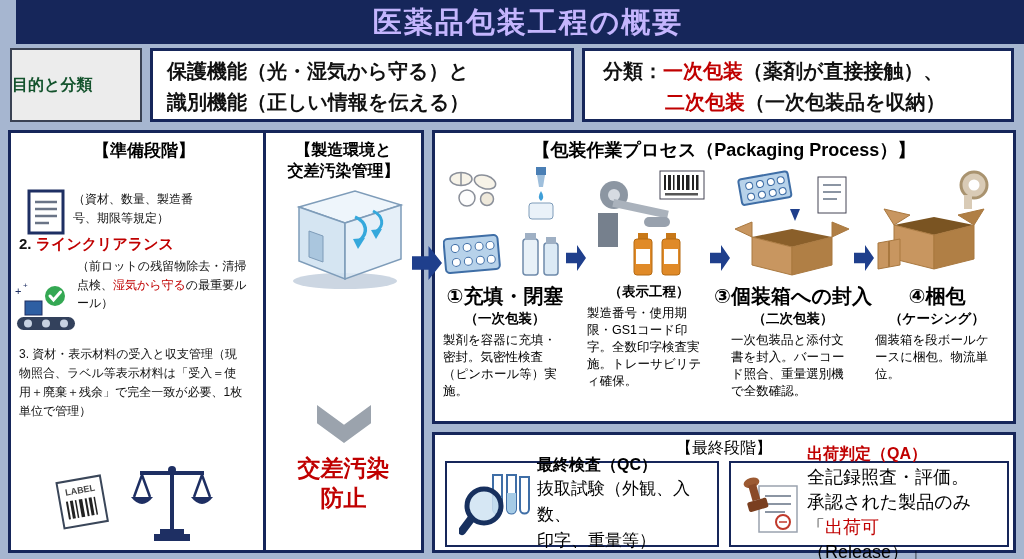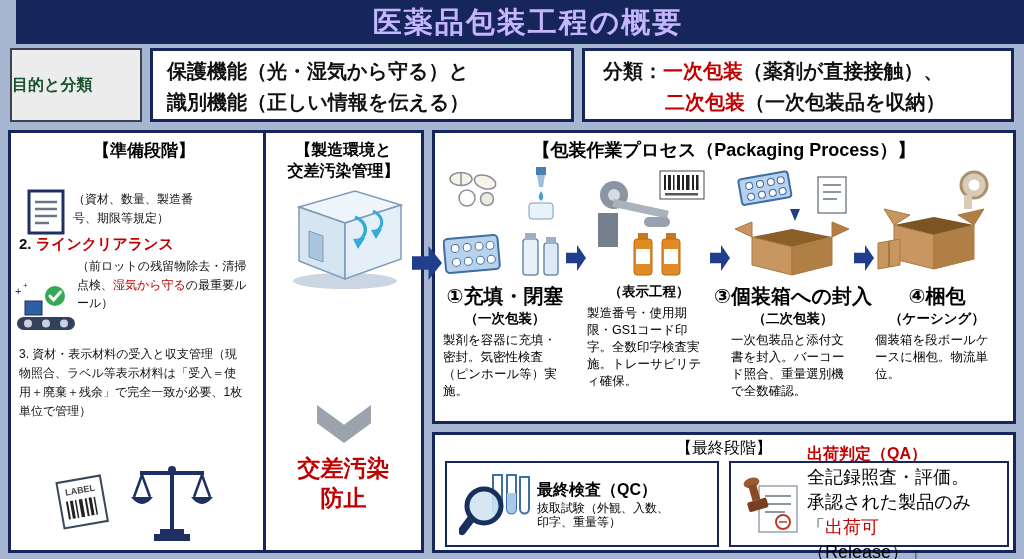--- a/index.html
+++ b/index.html
@@ -40,21 +40,21 @@
   .icon-wrap{height:118px;display:flex;align-items:center;justify-content:center}
   .step-title{font-size:20px;font-weight:bold;white-space:nowrap}
   .step-sub{font-size:13.5px;font-weight:bold}
   .step-desc{font-size:12.5px;line-height:17px;margin-top:4px;width:124px;text-align:left}
   .proc-arrow{top:112px;width:20px;height:26px}
   
   .final-heading{position:absolute;top:3px;font-size:16px;font-weight:normal}
   .sub-box{position:absolute;top:26px;height:86px;background:#fff;border:2px solid #16265a;
       display:flex;align-items:center;padding:4px 12px}
   .qc-title{font-size:16px;font-weight:bold}
-  .qc-desc{font-size:12px;line-height:14px}
+  .qc-desc{font-size:17px;line-height:26px}
   .qa-body{font-size:18px;line-height:25px}
   .env-heading{position:absolute;top:6px;font-size:16px;font-weight:bold;line-height:21px}
   .env-desc{position:absolute;left:9px;top:168px;width:143px;font-size:13.5px;line-height:19px}
   .env-conclusion{position:absolute;top:320px;font-size:23px;font-weight:bold;line-height:30px}
 </style>
 </head>
 <body>
 
 <div class="page">
 

